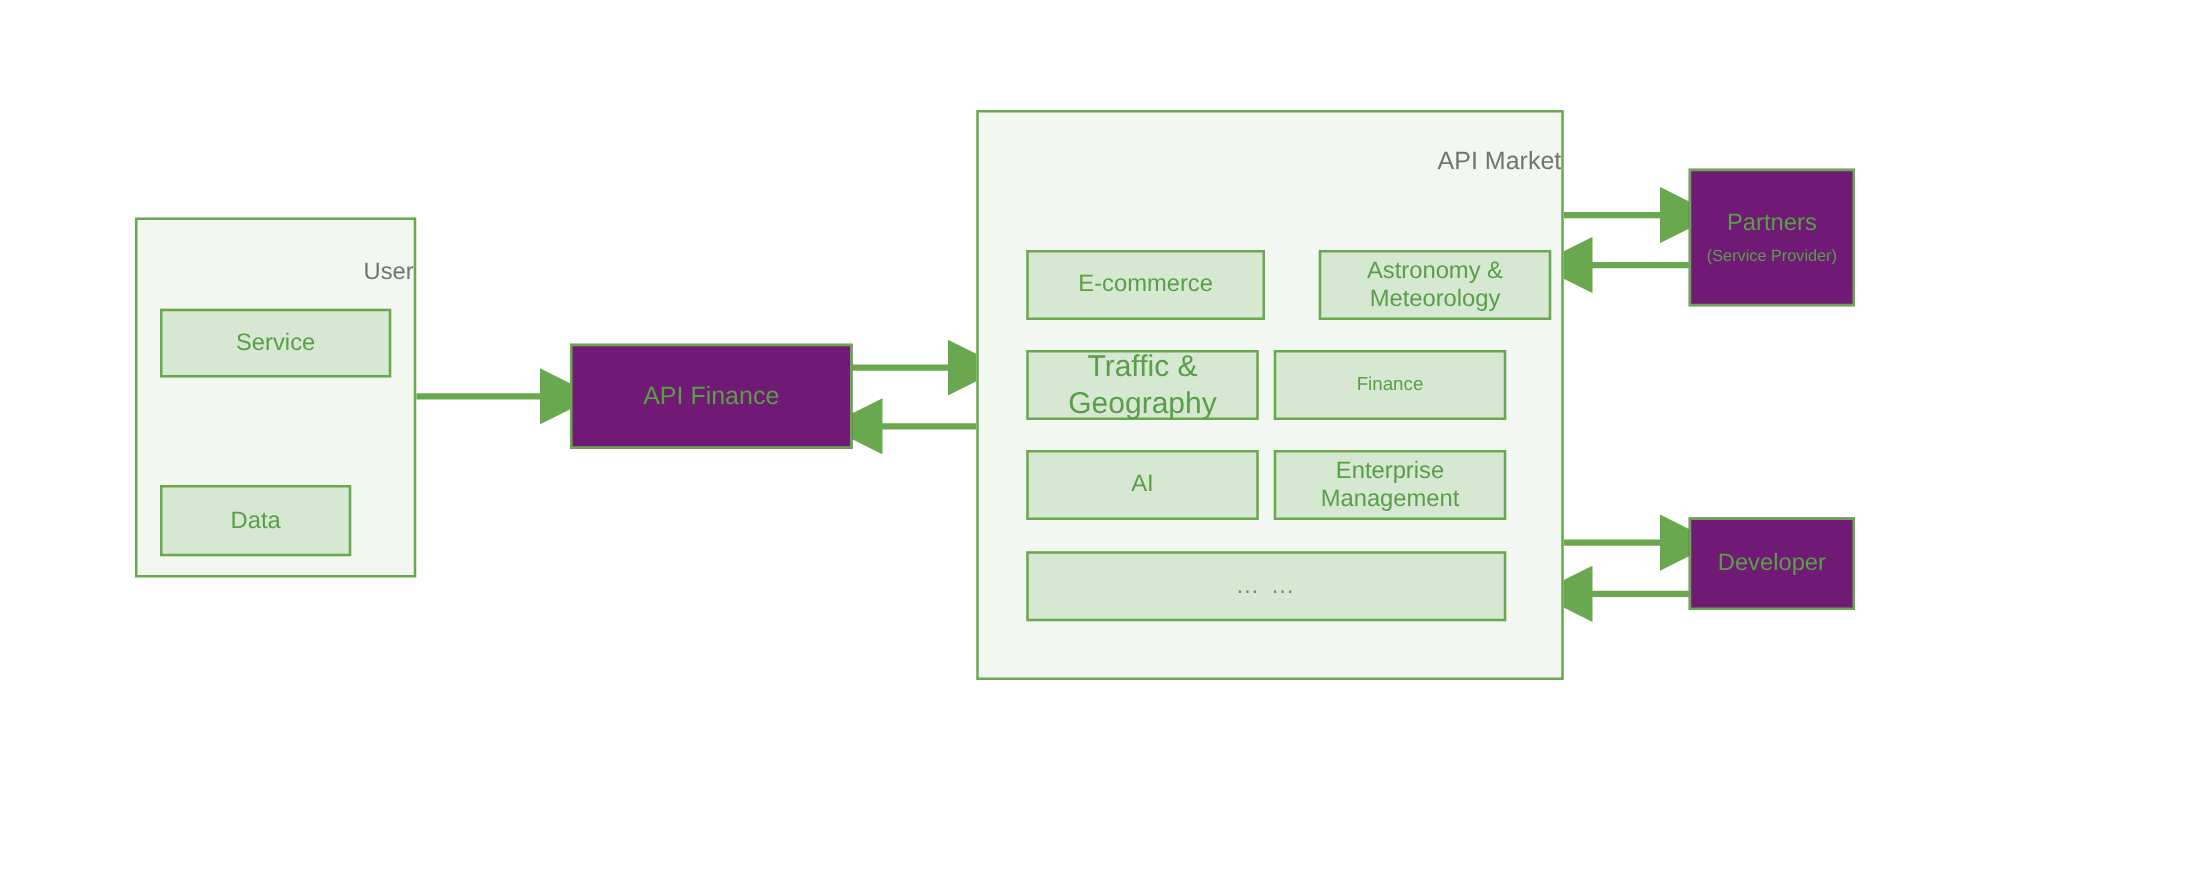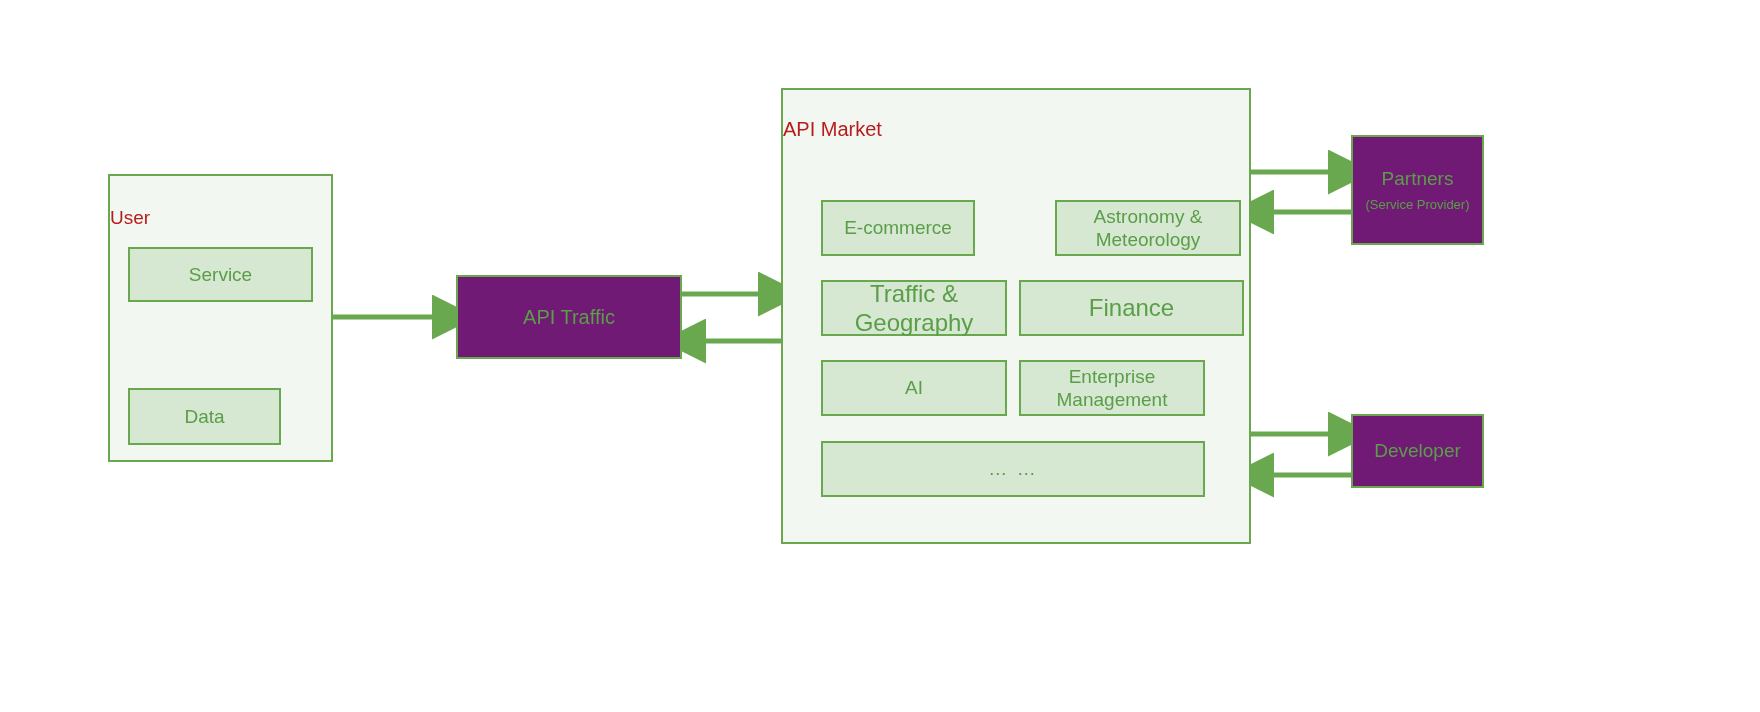--- a/index.html
+++ b/index.html
@@ -38,22 +38,22 @@
   }
   .node-inner {
     background: #d6e7d2;
   }
   .node-plain {
     background: #701a75;
   }
 
   .title-text {
     width: 100%;
-    text-align: left;
-    color: #b91c1c;
+    text-align: right;
+    color: #737373;
   }
 
   
   #user-group {
     left: 108px; top: 174px;
     width: 225px; height: 288px;
   }
   #user-title {
     position: absolute;
     left: 0; top: 30px;
@@ -74,24 +74,24 @@
     left: 781px; top: 88px;
     width: 470px; height: 456px;
   }
   #api-market-title {
     position: absolute;
     left: 0; top: 27px;
     width: 100%;
     font-size: 20px;
   }
 
-  #cat-ecommerce   { left: 821px; top: 200px; width: 154px; height: 56px; font-size: 19px; }
+  #cat-ecommerce   { left: 821px; top: 200px; width: 191px; height: 56px; font-size: 19px; }
   #cat-astronomy   { left: 1019px; top: 200px; width: 186px; height: 56px; font-size: 19px; margin-left: 36px; }
   #cat-traffic     { left: 821px; top: 280px; width: 186px; height: 56px; font-size: 24px; }
-  #cat-finance     { left: 1019px; top: 280px; width: 225px; height: 56px; font-size: 24px; }
+  #cat-finance     { left: 1019px; top: 280px; width: 186px; height: 56px; font-size: 15px; }
   #cat-ai          { left: 821px; top: 360px; width: 186px; height: 56px; font-size: 19px; }
   #cat-enterprise  { left: 1019px; top: 360px; width: 186px; height: 56px; font-size: 19px; }
   #cat-more        { left: 821px; top: 441px; width: 384px; height: 56px; font-size: 19px; letter-spacing: 2px; }
 
   #partners {
     left: 1351px; top: 135px;
     width: 133px; height: 110px;
     flex-direction: column;
     justify-content: center;
   }
@@ -160,21 +160,21 @@
   <div class="node node-inner" id="user-service">
     <span>Service</span>
   </div>
 
 
   <div class="node node-inner" id="user-data">
     <span>Data</span>
   </div>
 
   <div class="node node-plain" id="api-gateway">
-    <span>API Traffic</span>
+    <span>API Finance</span>
   </div>
 
   <div class="node node-outer" id="api-market">
     <div class="title-text" id="api-market-title">API Market</div>
   </div>
 
   <div class="node node-inner" id="cat-ecommerce">
     <span>E-commerce</span>
   </div>
 

